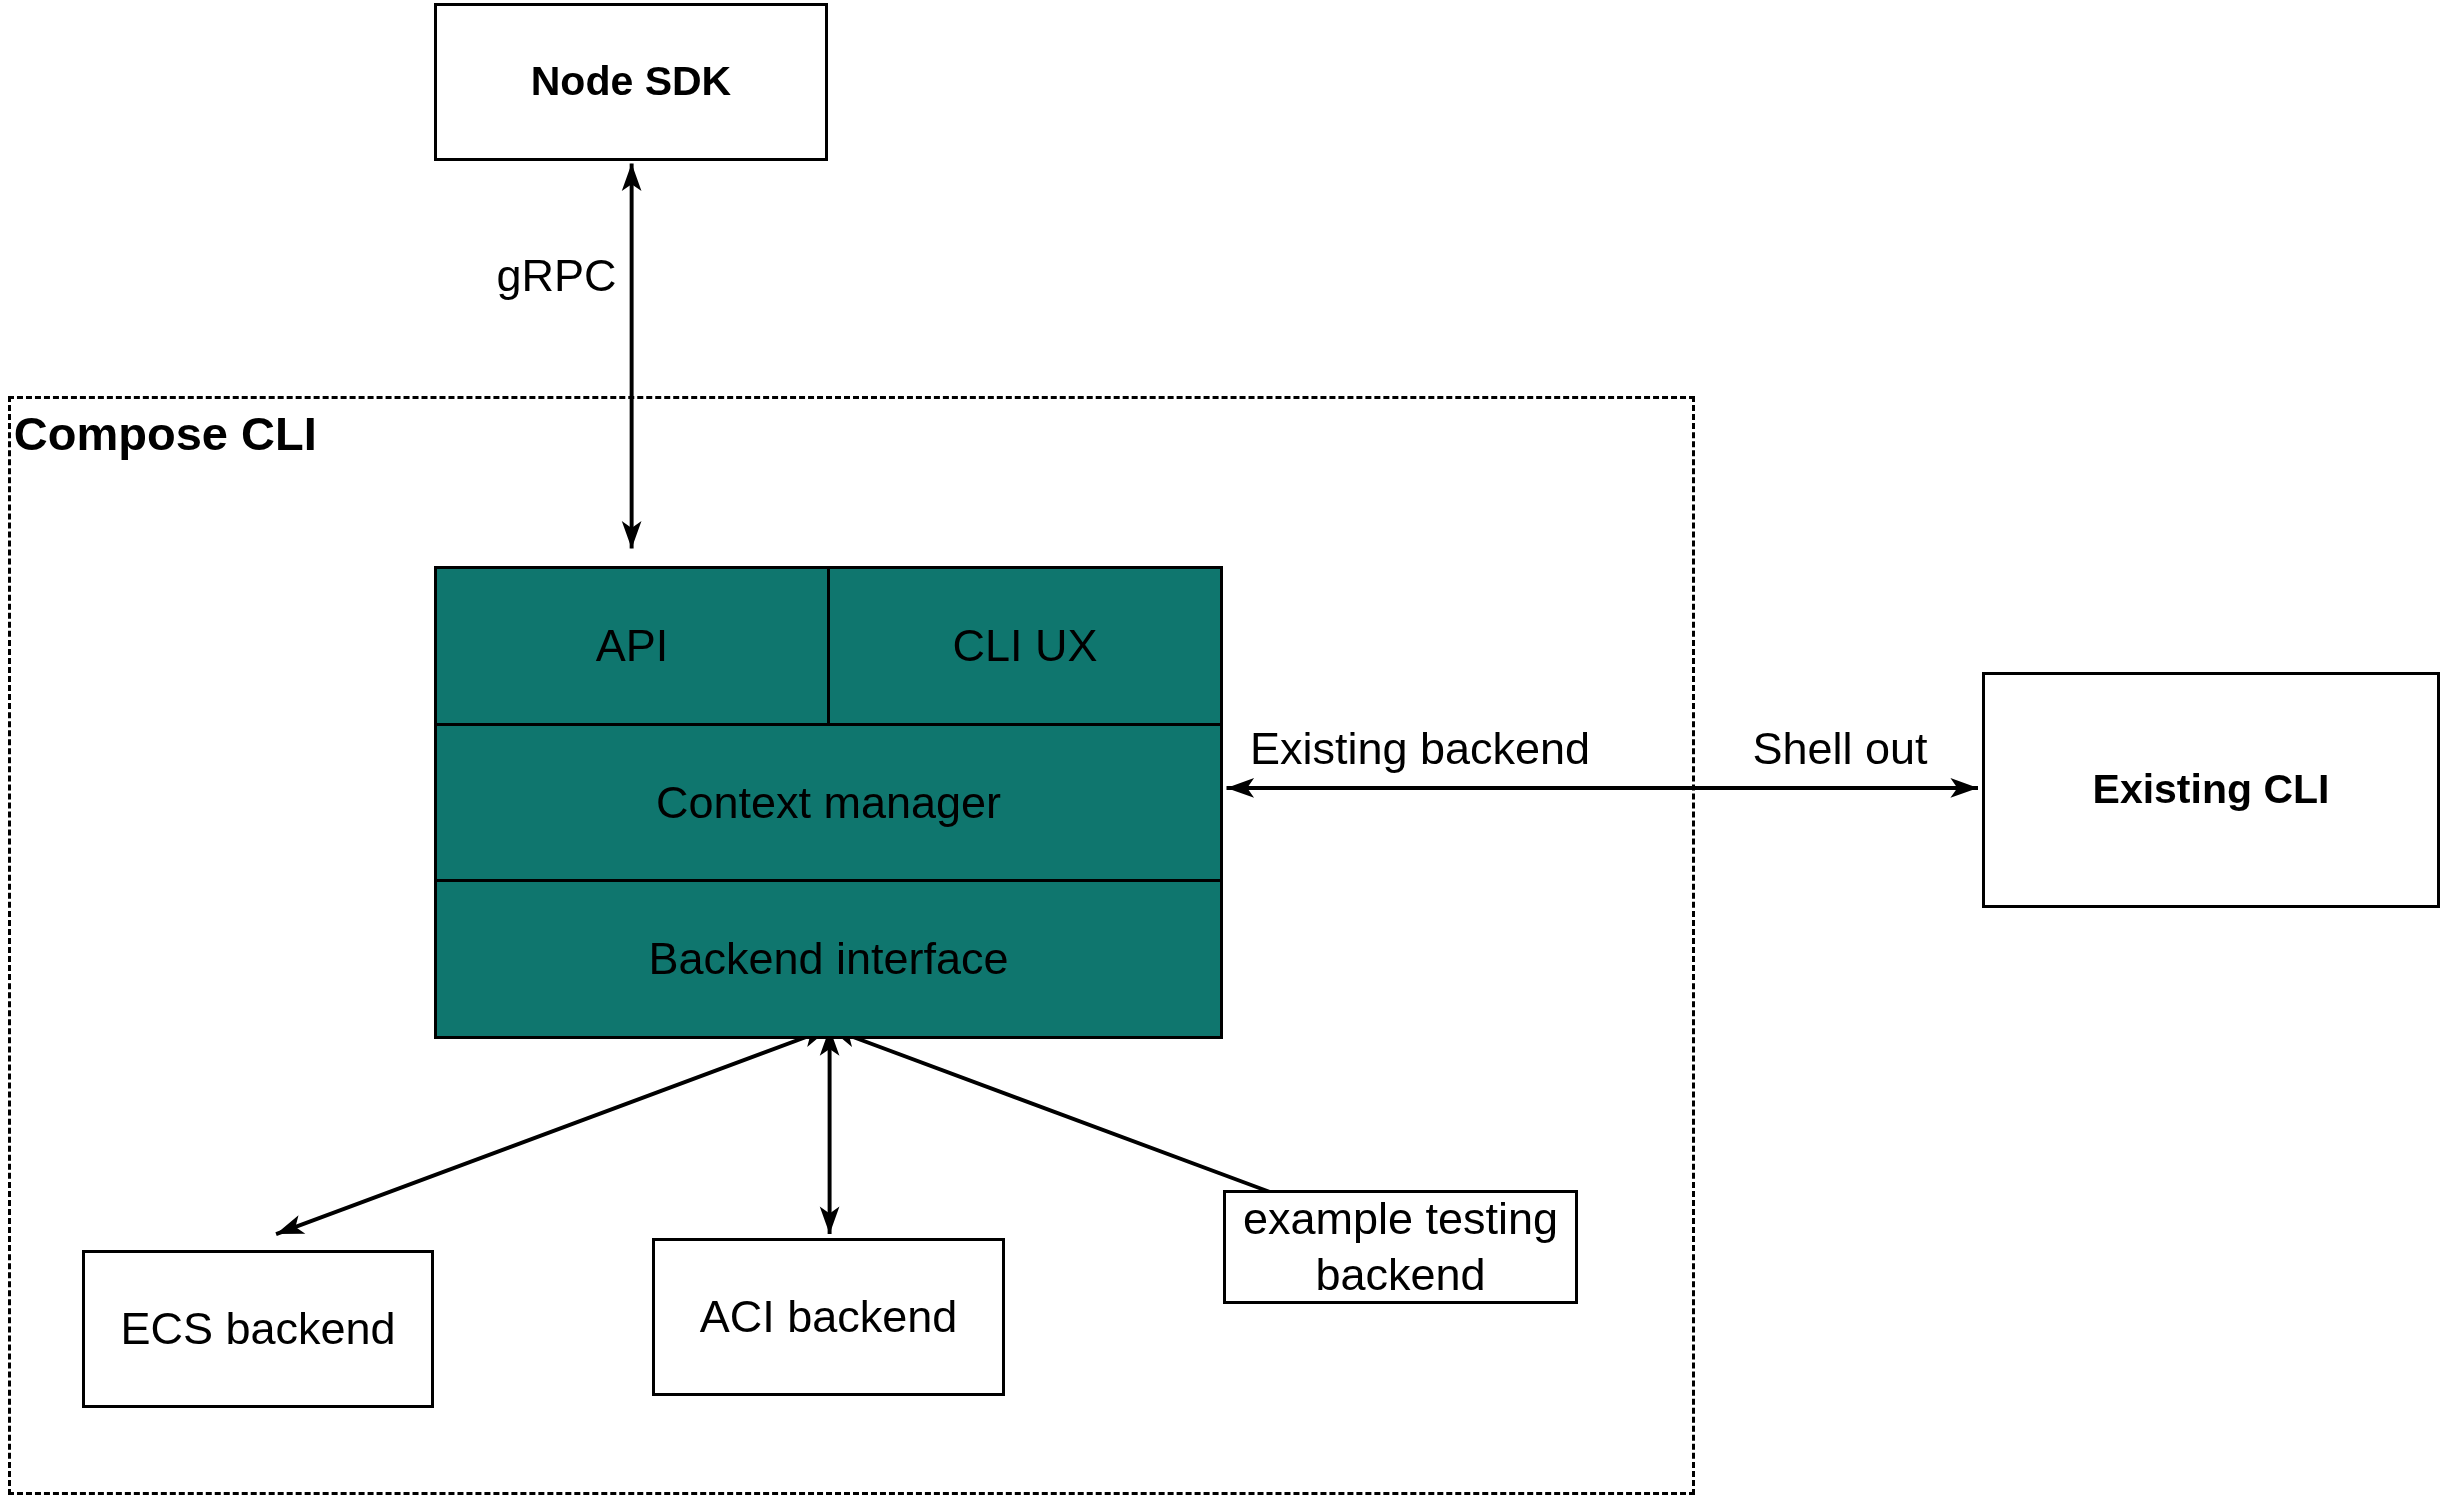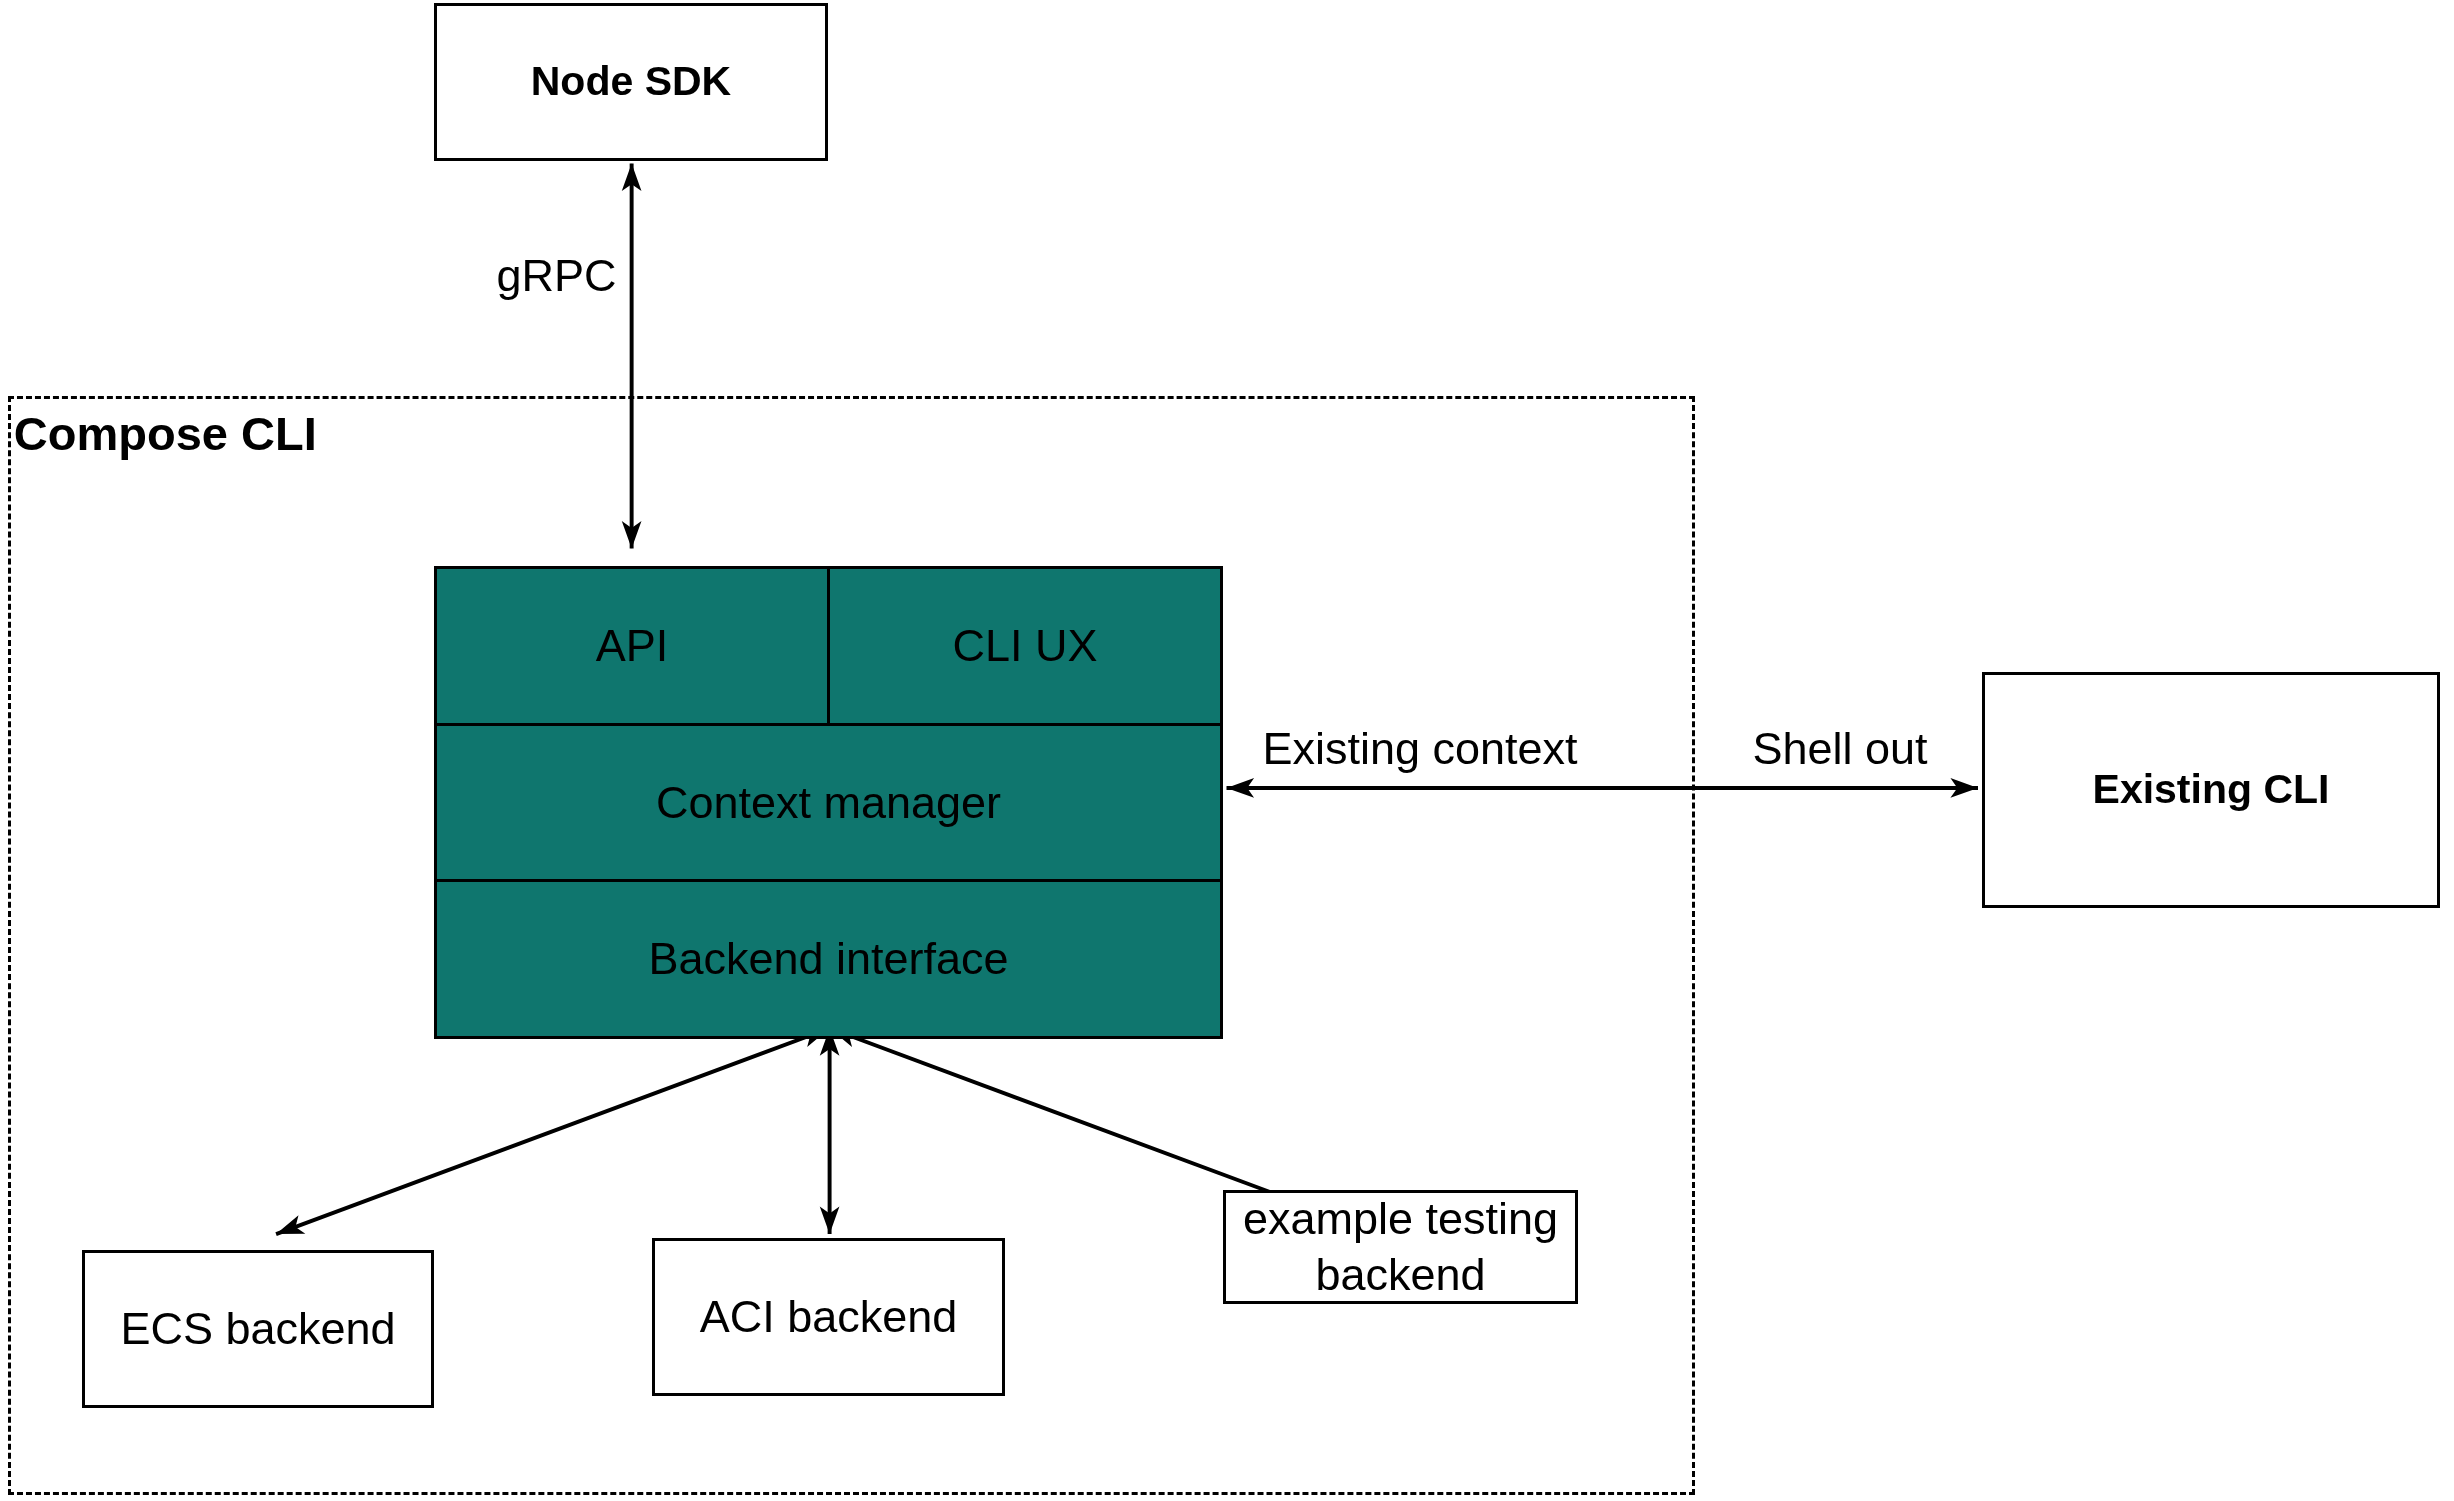--- a/index.html
+++ b/index.html
@@ -146,21 +146,21 @@
       </div>
     </div>
     <div class="stack-row single with-divider">
       <span>Context manager</span>
     </div>
     <div class="stack-row single">
       <span>Backend interface</span>
     </div>
   </div>
 
-  <div class="edge-label existing-context-label">Existing context</div>
+  <div class="edge-label existing-context-label">Existing backend</div>
   <div class="edge-label shell-out-label">Shell out</div>
 
   <div class="node bold existing-cli">
     <span>Existing CLI</span>
   </div>
 
   <div class="node ecs-backend">
     <span>ECS backend</span>
   </div>
   <div class="node aci-backend">

